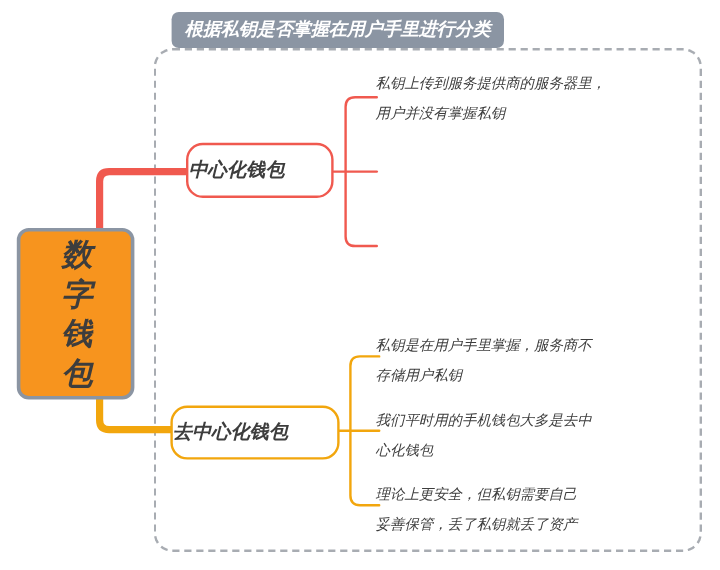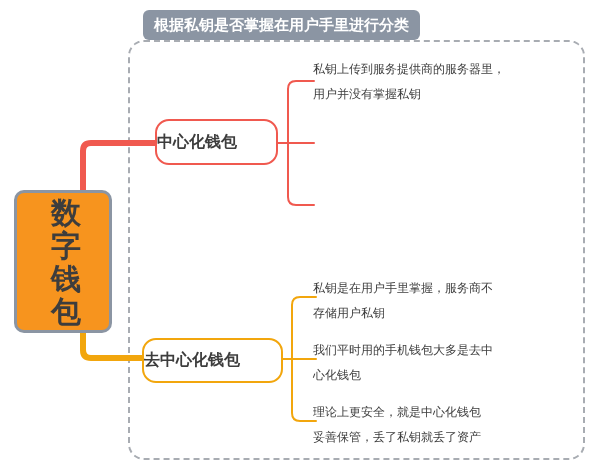--- a/index.html
+++ b/index.html
@@ -5,20 +5,21 @@
   html,body{margin:0;padding:0;}
   body{
     font-family:"Liberation Sans","DejaVu Sans",sans-serif;
     background:#ffffff;
   }
   .canvas{
     position:relative;
     width:600px;height:475px;
     background:var(--background,#fff);
     overflow:hidden;
+    font-style:italic;
   }
   .connectors{
     position:absolute;left:0;top:0;width:600px;height:475px;
     pointer-events:none;
   }
   .dashed-box{
     position:absolute;
     left:128px;top:40px;width:453px;height:416px;
     border:2px dashed var(--dashed-border,#a8acb2);
     border-radius:16px;
@@ -39,21 +40,21 @@
     position:absolute;
     left:14px;top:190px;width:98px;height:143px;
     background:var(--root-fill,#f7941e);
     border:3px solid var(--root-border,#8b95a3);
     border-radius:10px;
     box-sizing:border-box;
     display:flex;align-items:center;justify-content:center;
   }
   .root-node .vtext{
     width:24px;
-    font-size:30px;line-height:33px;font-weight:bold;
+    font-size:26px;line-height:33px;font-weight:bold;
     color:var(--text-dark,#3d3d3d);
     text-align:center;
     word-break:break-all;
   }
   .branch-node{
     position:absolute;
     background:var(--node-fill,#fff);
     border-radius:14px;
     box-sizing:border-box;
     display:flex;align-items:center;justify-content:flex-start;
@@ -117,16 +118,16 @@
     <span>去中心化钱包</span>
   </div>
 
   <div class="leaf t1">私钥上传到服务提供商的服务器里，
 用户并没有掌握私钥</div>
 
   <div class="leaf b2">我们平时用的手机钱包大多是去中
 心化钱包</div>
   <div class="leaf b1">私钥是在用户手里掌握，服务商不
 存储用户私钥</div>
-  <div class="leaf b3">理论上更安全，就是中心化钱包
+  <div class="leaf b3">理论上更安全，但私钥需要自己
 妥善保管，丢了私钥就丢了资产</div>
 
 </div>
 
 </body></html>

